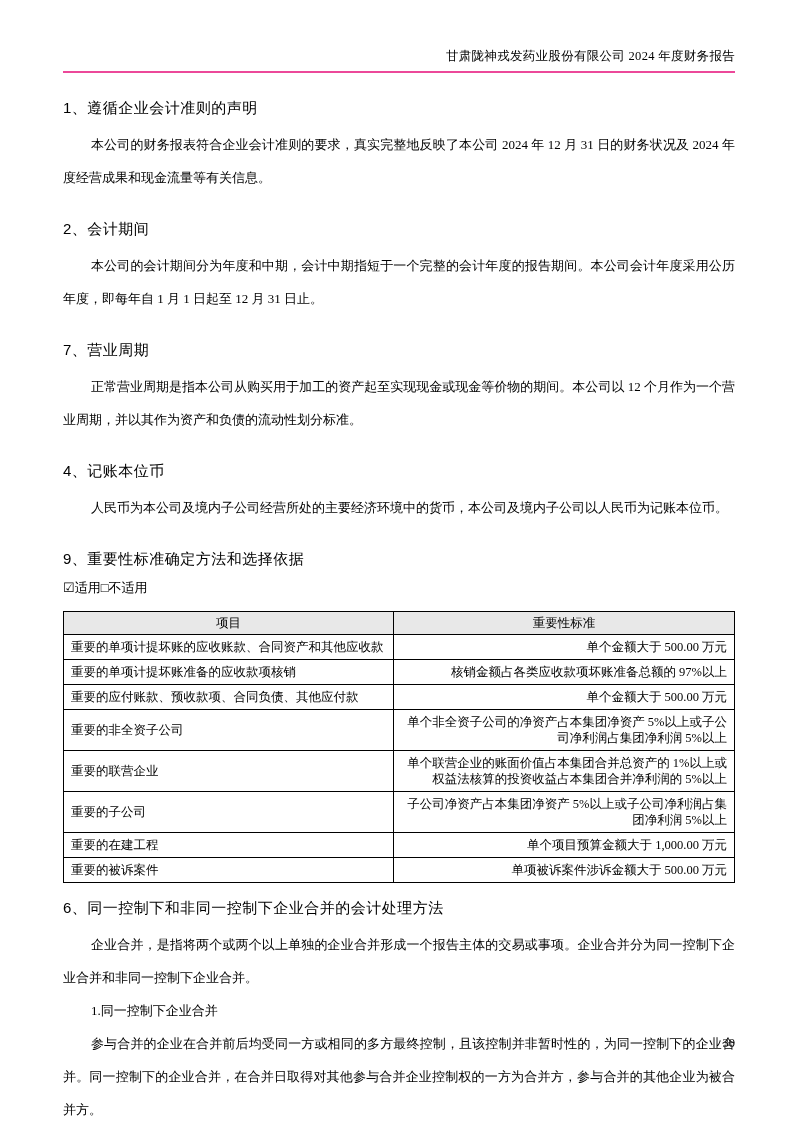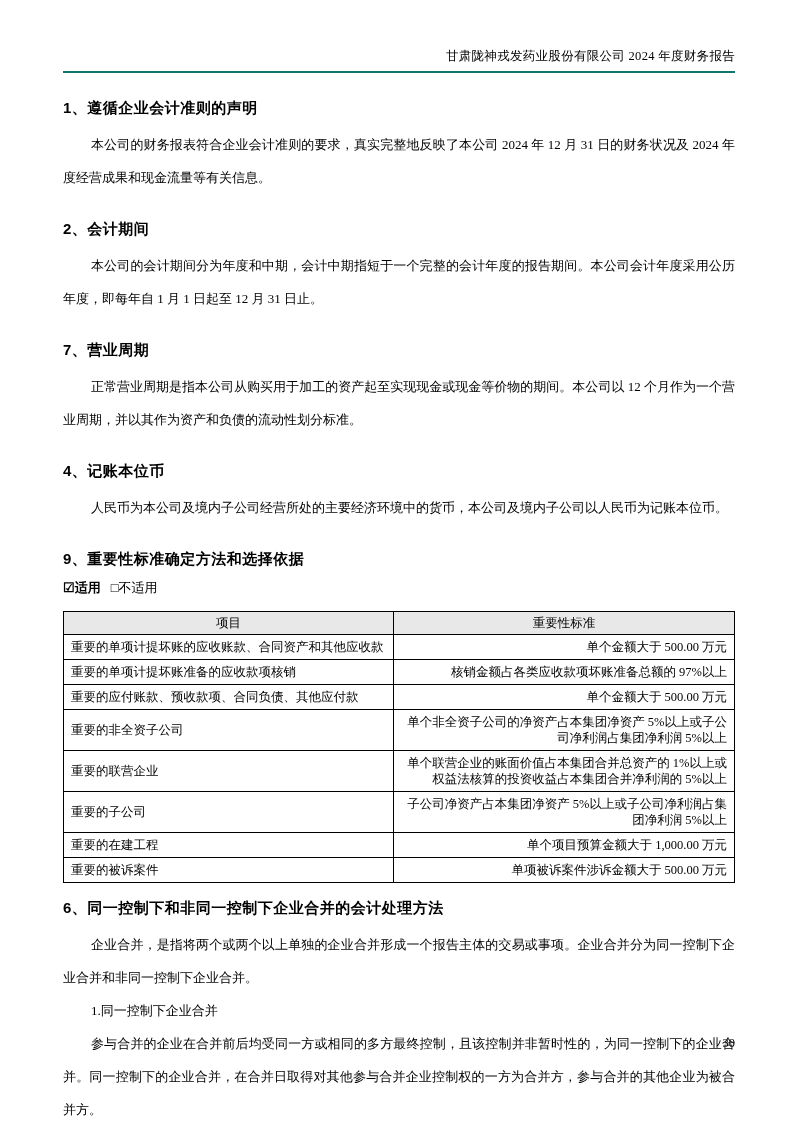--- a/index.html
+++ b/index.html
@@ -13,43 +13,43 @@
     color: #000000;
     font-family: "Liberation Serif", "DejaVu Serif", serif;
     overflow: hidden;
   }
   .content { padding: 48px 58px 0 63px; }
   .doc-header {
     text-align: right;
     font-size: 12.5px;
     letter-spacing: 0.3px;
     padding-bottom: 6px;
-    border-bottom: 2px solid #0f766e;
+    border-bottom: 2px solid #ec4899;
   }
   .section-heading {
     font-family: "Liberation Sans", "DejaVu Sans", sans-serif;
-    font-weight: bold;
+    font-weight: normal;
     font-size: 15px;
     letter-spacing: 0.5px;
     margin-top: 26px;
   }
   .para {
     font-size: 13px;
     line-height: 33px;
     text-align: justify;
     text-indent: 2.15em;
     margin-top: 10px;
   }
   .sub-line {
     font-size: 13px;
     line-height: 33px;
     text-indent: 2.15em;
   }
   .applicability { font-size: 13px; margin-top: 10px; line-height: 18px; }
-  .applicability .chk { margin-right: 10px; font-weight: bold; }
+  .applicability .chk { margin-right: 0; }
   table.materiality {
     width: 100%;
     border-collapse: collapse;
     margin-top: 14px;
   }
   table.materiality th, table.materiality td {
     border: 1px solid #000000;
     font-size: 12.5px;
     line-height: 16px;
     padding: 4px 7px;

